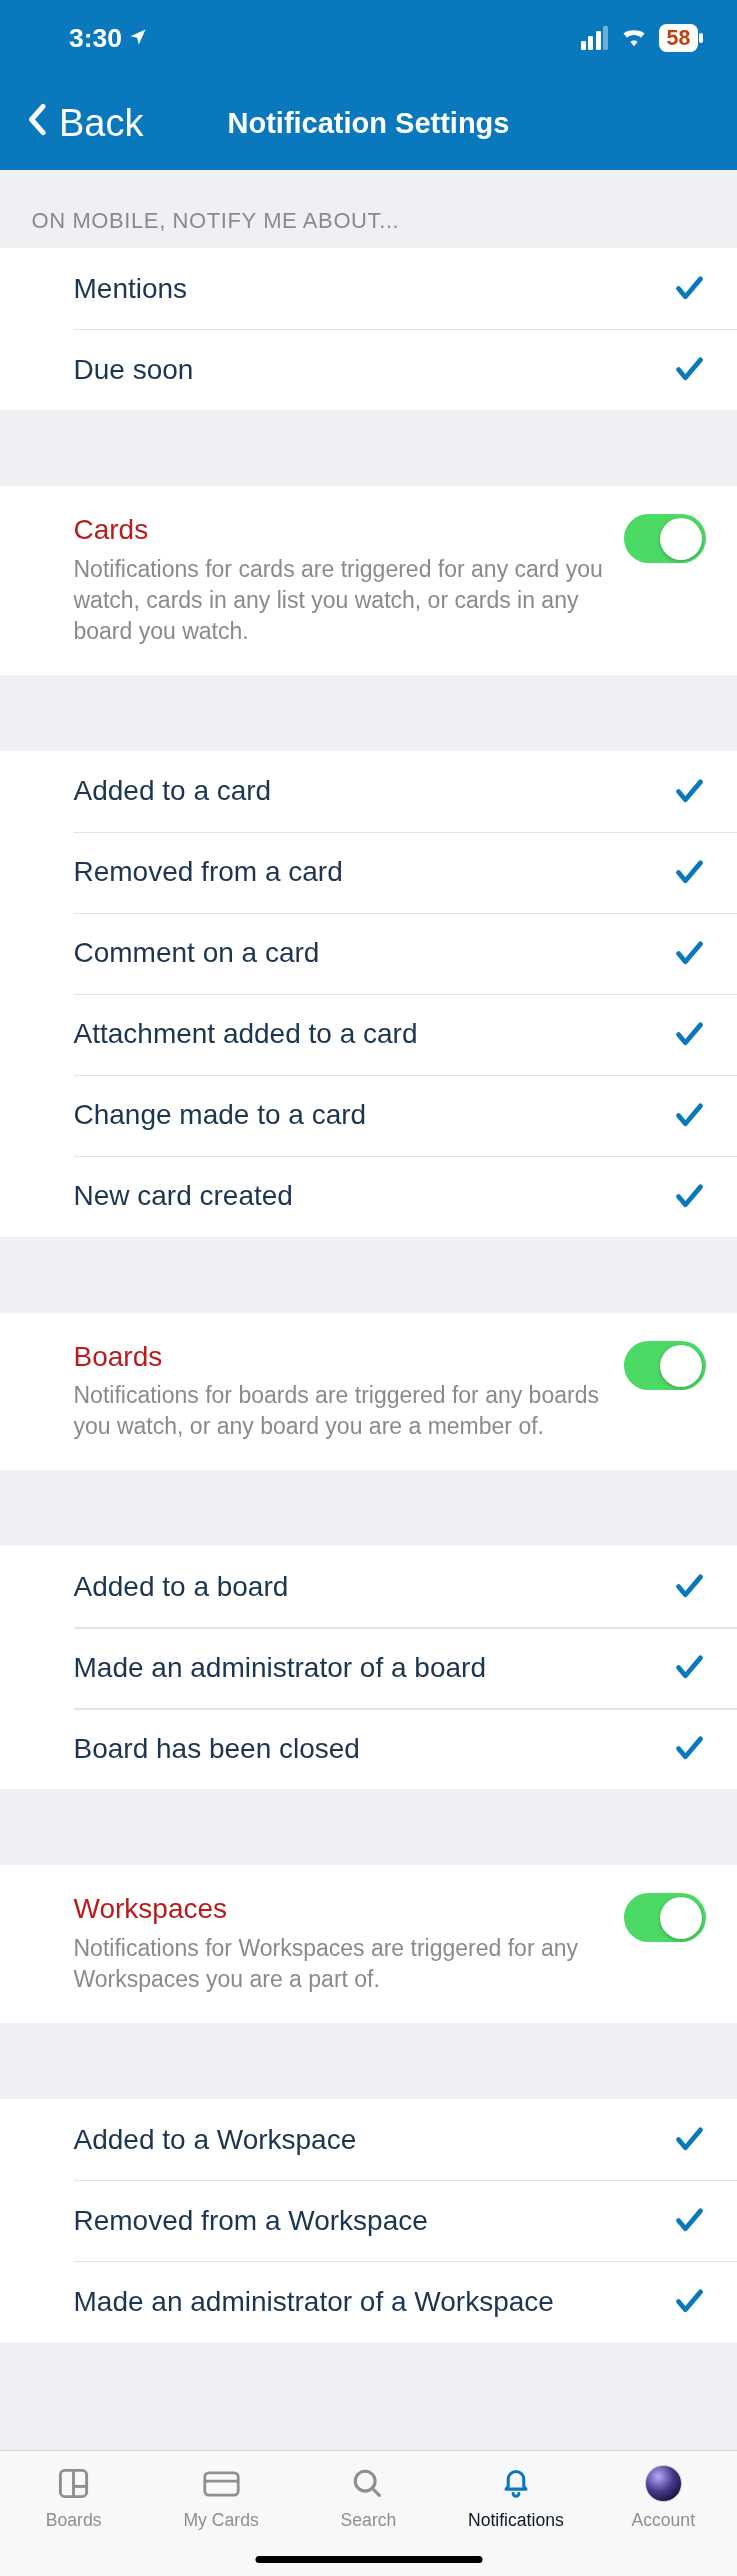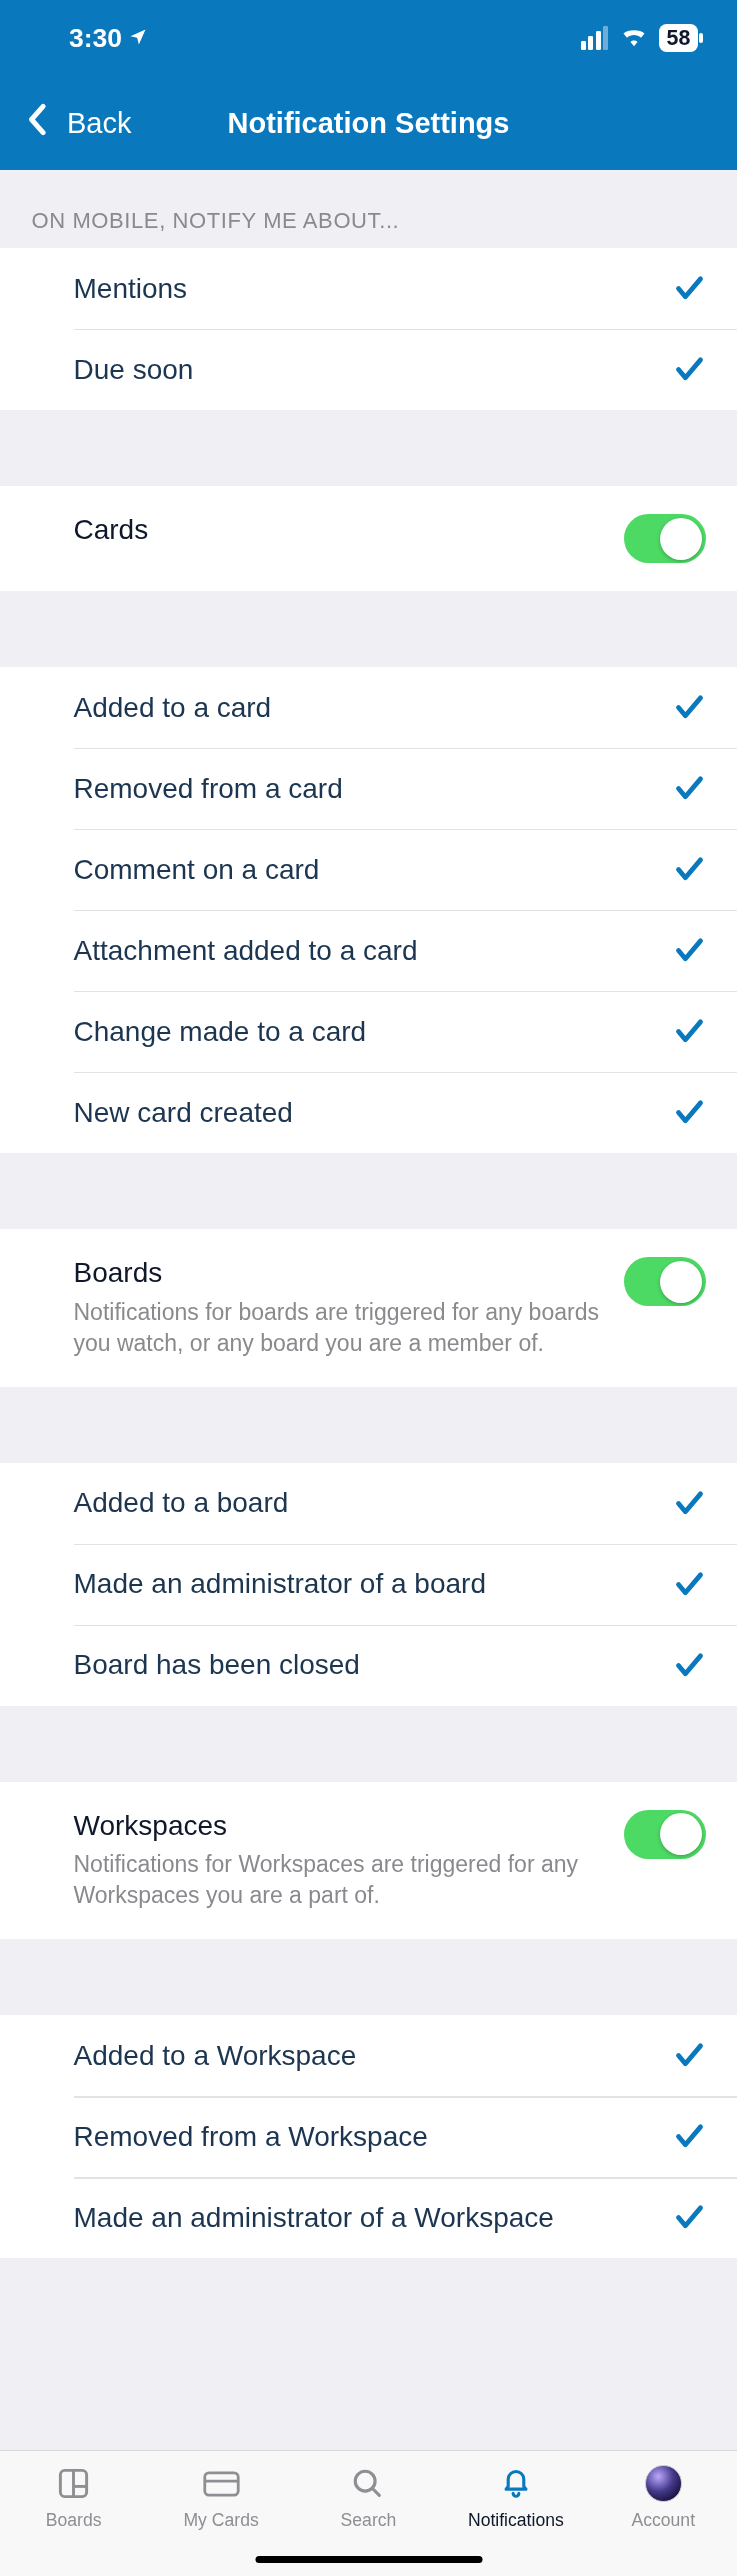--- a/index.html
+++ b/index.html
@@ -15,21 +15,21 @@
     align-items: center;
     justify-content: space-between;
     padding: 0 39px 0 69px;
     font-size: 26.5px;
     font-weight: 600;
   }
   .status-left { display: flex; align-items: center; gap: 6.3px; }
   .status-right { display: flex; align-items: center; gap: 11.3px; }
   .battery-badge {
     background: #fff;
-    color: #0f172a;
+    color: #c2410c;
     border-radius: 7.6px;
     padding: 1.3px 7.6px;
     font-size: 21.4px;
     font-weight: 700;
     display: inline-flex;
     align-items: center;
     position: relative;
   }
   .battery-badge::after {
     content: "";
@@ -49,23 +49,23 @@
     color: #fff;
     height: 94px;
     display: flex;
     align-items: center;
     padding: 0 25px;
     position: relative;
   }
   .back-btn {
     display: flex;
     align-items: center;
-    font-size: 29px;
+    font-size: 38px;
     font-weight: 400;
-    gap: 19px;
+    gap: 11px;
     cursor: pointer;
   }
   .nav-title {
     position: absolute;
     left: 50%;
     transform: translateX(-50%);
     font-size: 29px;
     font-weight: 600;
   }
 
@@ -100,21 +100,21 @@
     height: 1.3px;
     background: #e3e3e6;
   }
 
   .row-tall {
     align-items: flex-start;
     padding-top: 28px;
     padding-bottom: 28px;
   }
   .row-text { flex: 1; padding-right: 19px; }
-  .row-title { font-size: 28px; color: #0f172a; margin-bottom: 7.6px; }
+  .row-title { font-size: 28px; color: #b91c1c; margin-bottom: 7.6px; }
   .row-desc { font-size: 23px; color: #8a8a8e; line-height: 1.35; }
 
   .gap { height: 76px; }
 
   .check svg { width: 33px; height: 33px; display: block; }
 
   .toggle {
     width: 82px;
     height: 49px;
     border-radius: 24.6px;
@@ -247,20 +247,21 @@
         </span>
     </div>
   </div>
 
   <div class="gap"></div>
 
   <div class="group">
     <div class="row row-tall">
       <div class="row-text">
         <div class="row-title">Cards</div>
+        <div class="row-desc">Notifications for cards are triggered for any card you watch, cards in any list you watch, or cards in any board you watch.</div>
       </div>
       <div class="toggle"></div>
     </div>
   </div>
 
   <div class="gap"></div>
 
   <div class="group">
     <div class="row">
       <span>Added to a card</span>

